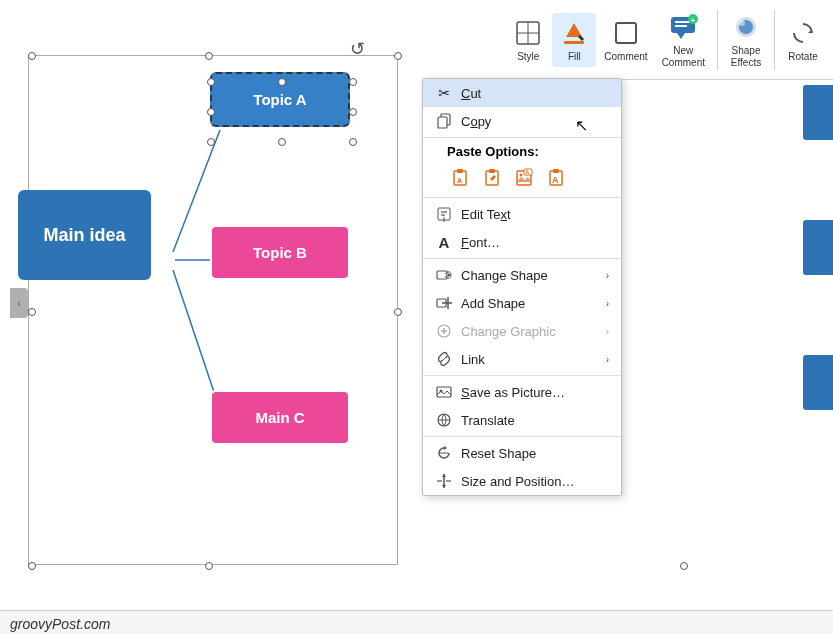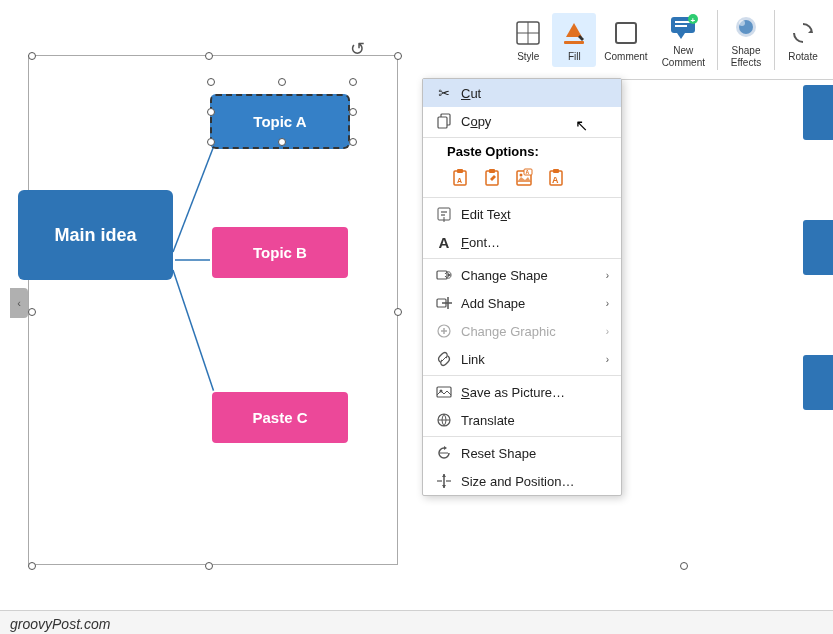--- a/index.html
+++ b/index.html
@@ -77,21 +77,21 @@
       top: 0; left: 0;
       width: 100%;
       height: 100%;
     }
 
     
     .shape-main {
       position: absolute;
       left: 18px;
       top: 190px;
-      width: 155px;
+      width: 133px;
       height: 90px;
       background: #2e74b5;
       border-radius: 6px;
       display: flex;
       align-items: center;
       justify-content: center;
       color: #fff;
       font-size: 18px;
       font-weight: 600;
       cursor: pointer;
@@ -113,21 +113,21 @@
       border: 2px solid #fff;
     }
 
     .shape-topic.selected {
       border: 2px dashed #333;
       background: #3580c7;
     }
 
     .topic-a {
       left: 210px;
-      top: 94px;
+      top: 72px;
     }
     .topic-b {
       left: 210px;
       top: 225px;
     }
     .topic-c {
       left: 210px;
       top: 390px;
     }
 
@@ -322,21 +322,21 @@
   <div class="canvas-handle" style="top:108px;left:349px;"></div>
   <div class="canvas-handle" style="top:138px;left:207px;"></div>
   <div class="canvas-handle" style="top:138px;left:278px;"></div>
   <div class="canvas-handle" style="top:138px;left:349px;"></div>
 
   <div class="shape-topic topic-b">
     <span>Topic B</span>
   </div>
 
   <div class="shape-topic topic-c">
-    <span>Paste C</span>
+    <span>Main C</span>
   </div>
 
   <div class="side-rect" style="top:85px;height:55px;"></div>
   <div class="side-rect" style="top:220px;height:55px;"></div>
   <div class="side-rect" style="top:355px;height:55px;"></div>
 
   <div style="position:absolute;top:288px;left:10px;width:18px;height:30px;background:#b0b0b0;border-radius:0 4px 4px 0;display:flex;align-items:center;justify-content:center;cursor:pointer;font-size:11px;color:#555;">‹</div>
 
 </div>
 

